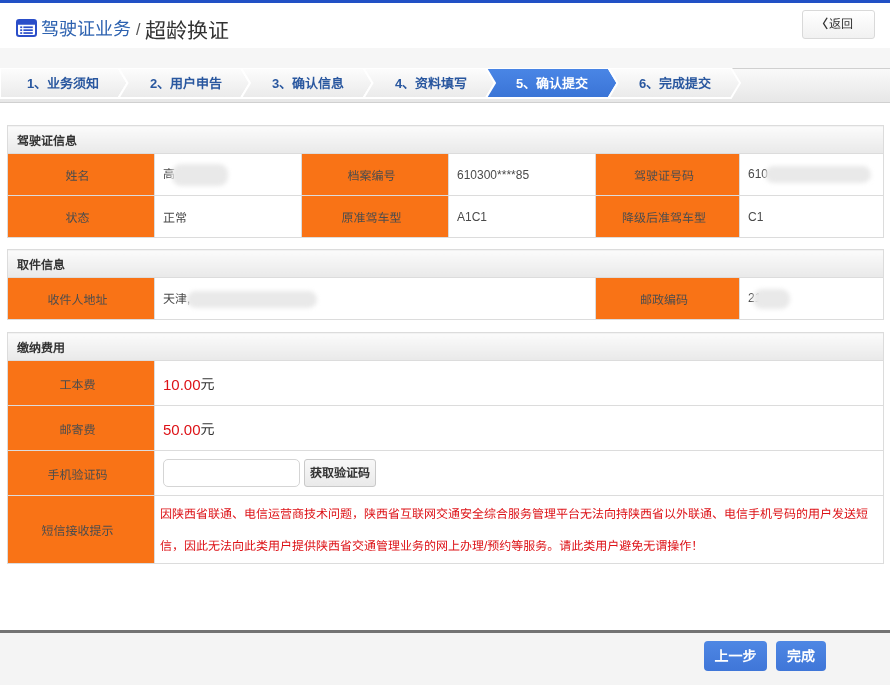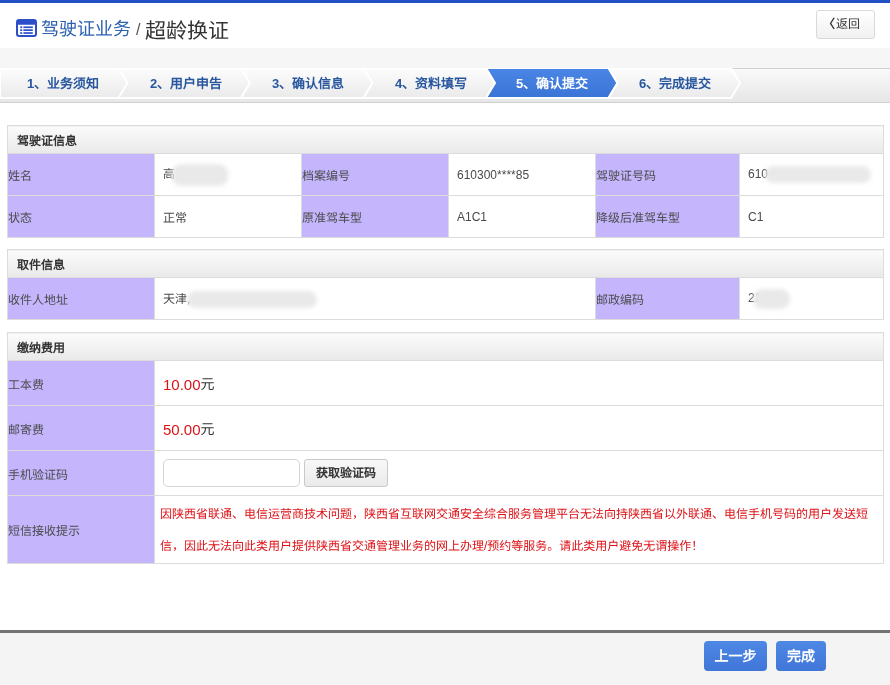--- a/index.html
+++ b/index.html
@@ -5,38 +5,38 @@
 <style>
 * { margin:0; padding:0; box-sizing:border-box; }
 html,body { width:890px; background:#fff; font-family:"Liberation Sans",sans-serif; }
 body { position:relative; height:685px; overflow:hidden; }
 .topline { height:3px; background:#2150c5; }
 .header { position:relative; height:45px; background:#fff; }
 .hicon { position:absolute; left:16px; top:16px; }
 .htitle { position:absolute; left:41px; top:17px; font-size:18px; line-height:18px; color:#2d62b0; }
 .hslash { color:#555; font-size:16px; }
 .hsub { position:absolute; left:145px; top:20px; font-size:21px; line-height:15px; color:#333; }
-.backbtn { position:absolute; right:15px; top:7px; width:59px; height:29px; border:1px solid #d9d9d9; border-radius:3px; background:linear-gradient(#ffffff,#f1f1f1); font-size:12px; color:#333; text-align:center; line-height:27px; padding-right:8px; }
+.backbtn { position:absolute; right:15px; top:7px; width:73px; height:29px; border:1px solid #d9d9d9; border-radius:3px; background:linear-gradient(#ffffff,#f1f1f1); font-size:12px; color:#333; text-align:center; line-height:27px; padding-right:8px; }
 .band { height:20px; background:#f6f6f6; }
 .steps { height:35px; }
 .content { background:#fff; padding:0 7px; }
 table { border-collapse:collapse; table-layout:fixed; width:876px; font-size:12px;padding-left:12px; }
 .t1 { margin-top:22px; }
 .tgap { margin-top:11px; }
 .t3gap { margin-top:12px; }
 th.sect { height:28px; background:linear-gradient(#fbfbfb,#e9e9e9); border:1px solid #dcdcdc; text-align:left; padding-left:9px; font-size:12px; color:#333; font-weight:bold; }
 td { border:1px solid #dcdcdc; height:42px; vertical-align:middle; }
-td.lbl { background:#c4b5fd; text-align:left; padding-right:7px; color:#4d4d4d; }
+td.lbl { background:#f97316; text-align:center; padding-right:7px; color:#4d4d4d; }
 td.val { background:#fff; text-align:left; padding-left:8px; color:#4a4a4a; }
 .t3 td { height:45px; }
 .redact { display:inline-block; vertical-align:middle; background:#e9e9e9; border-radius:9px; filter:blur(2px); }
 .money { color:#dd1217; font-weight:normal; font-size:15px; }
 .yuan { color:#333; font-size:14px; vertical-align:1px; }
 .codein { width:137px; height:28px; border:1px solid #d5d5d5; border-radius:5px; background:#fff; display:inline-block; vertical-align:middle; }
-.codebtn { display:inline-block; vertical-align:middle; margin-left:4px; width:84px; height:28px; line-height:26px; text-align:center; background:linear-gradient(#f8f8f8,#eaeaea); border:1px solid #c9c9c9; border-radius:3px; color:#333; font-size:12px; font-weight:bold; }
+.codebtn { display:inline-block; vertical-align:middle; margin-left:4px; width:72px; height:28px; line-height:26px; text-align:center; background:linear-gradient(#f8f8f8,#eaeaea); border:1px solid #c9c9c9; border-radius:3px; color:#333; font-size:12px; font-weight:bold; }
 .redmsg { color:#dd1217; font-size:12px; line-height:32px; }
 .footer { position:absolute; left:0; right:0; top:630px; height:66px; background:#f4f4f4; border-top:3px solid #737373; }
 .btn { position:absolute; top:8px; height:30px; border-radius:4px; background:linear-gradient(#4e87e4,#3f76d8); color:#fff; font-size:14px; font-weight:bold; text-align:center; line-height:30px; }
 .btn1 { left:704px; width:63px; }
 .btn2 { left:776px; width:50px; }
 </style>
 </head>
 <body>
 <div class="topline"></div>
 <div class="header">

